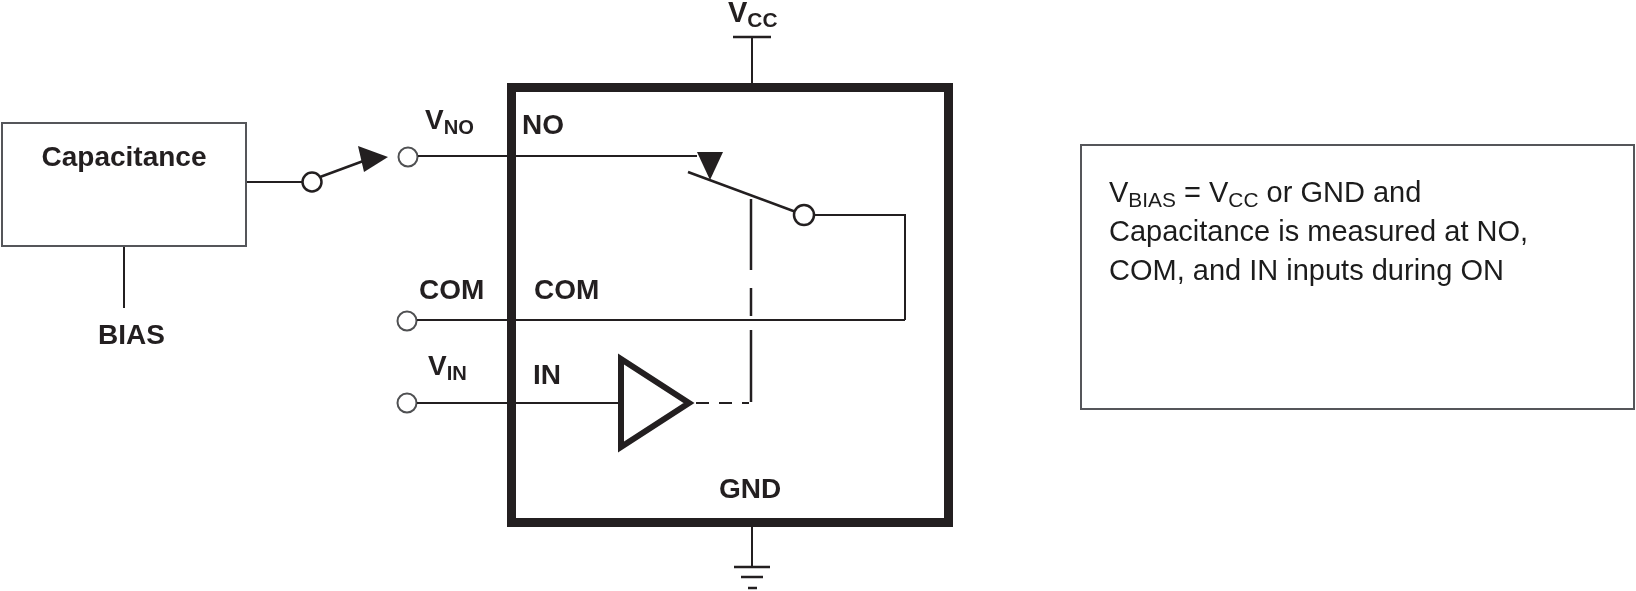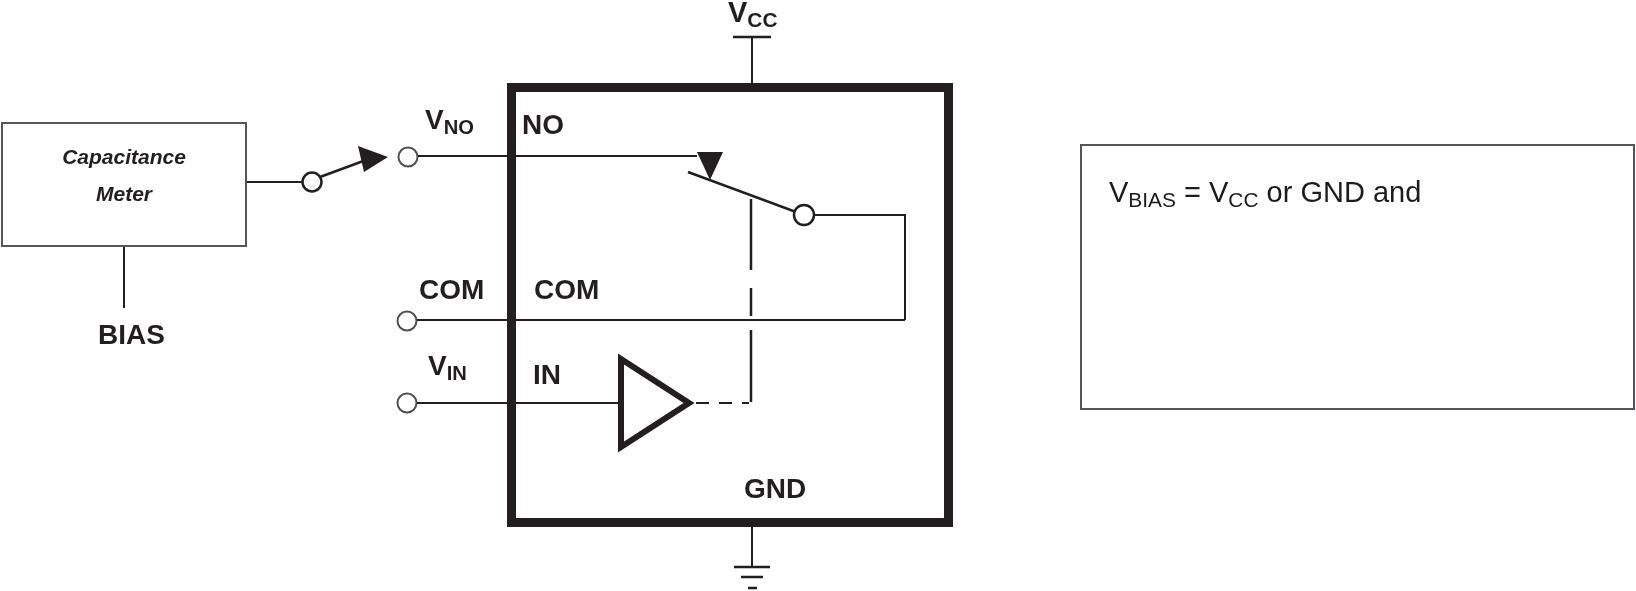--- a/index.html
+++ b/index.html
@@ -18,37 +18,36 @@
   .w{stroke:var(--ink);stroke-width:2;fill:none;}
   .w25{stroke:var(--ink);stroke-width:2.5;fill:none;}
   .term{stroke:var(--term);stroke-width:2;fill:#fff;}
   .pivot{stroke:var(--ink);stroke-width:2.5;fill:#fff;}
   .solid{fill:var(--ink);stroke:none;}
   .buffer{stroke:var(--ink);stroke-width:6;fill:#fff;stroke-linejoin:miter;}
   .dashed{stroke-dasharray:13 10;}
   
   .meter-box{left:1px;top:122px;width:246px;height:125px;border:2px solid var(--thin-border);
     box-sizing:border-box;text-align:center;padding-top:14px;}
-  .meter-box .ln{font-weight:bold;font-size:21px;line-height:37px;font-style:italic;}
+  .meter-box .ln{font-weight:bold;font-size:28px;line-height:37px;}
   .dut-box{left:507px;top:83px;width:446px;height:444px;border:9px solid var(--ink);box-sizing:border-box;}
   .note-box{left:1080px;top:144px;width:555px;height:266px;border:2px solid var(--thin-border);
     box-sizing:border-box;padding:27px 26px 0 27px;}
   .note-line{font-size:29px;line-height:39px;color:#1c1c1c;white-space:nowrap;}
   
   .lbl{position:absolute;font-weight:bold;font-size:28px;line-height:28px;white-space:nowrap;}
   .fsub{font-size:0.72em;vertical-align:-0.26em;line-height:0;}
 </style>
 </head>
 <body>
 
 <div class="canvas">
 
   <div class="abs meter-box">
     <div class="ln">Capacitance</div>
-    <div class="ln">Meter</div>
   </div>
 
   <div class="abs dut-box"></div>
 
   <svg width="1636" height="591" viewBox="0 0 1636 591">
 
     <path class="w" d="M124 247 V308"></path>
 
     <path class="w" d="M247 182 H302"></path>
 
@@ -86,21 +85,23 @@
   </svg>
 
   <div class="lbl" style="left:98px;top:321px;">BIAS</div>
   <div class="lbl" style="left:728px;top:-2px;font-size:29px;"><span>V</span><sub class="fsub">CC</sub></div>
   <div class="lbl" style="left:425px;top:106px;"><span>V</span><sub class="fsub">NO</sub></div>
   <div class="lbl" style="left:522px;top:111px;">NO</div>
   <div class="lbl" style="left:419px;top:276px;">COM</div>
   <div class="lbl" style="left:534px;top:276px;">COM</div>
   <div class="lbl" style="left:428px;top:352px;"><span>V</span><sub class="fsub">IN</sub></div>
   <div class="lbl" style="left:533px;top:361px;">IN</div>
-  <div class="lbl" style="left:744px;top:475px;text-align:right;">GND</div>
+  <div class="lbl" style="left:719px;top:475px;text-align:right;">GND</div>
 
   <div class="abs note-box">
     <div>
         <div class="note-line">V<sub class="fsub">BIAS</sub> = V<sub class="fsub">CC</sub> or GND and</div>
+        <div class="note-line">Capacitance is measured at NO,</div>
+        <div class="note-line">COM, and IN inputs during ON</div>
       </div>
   </div>
 
 </div>
 
 </body></html>

